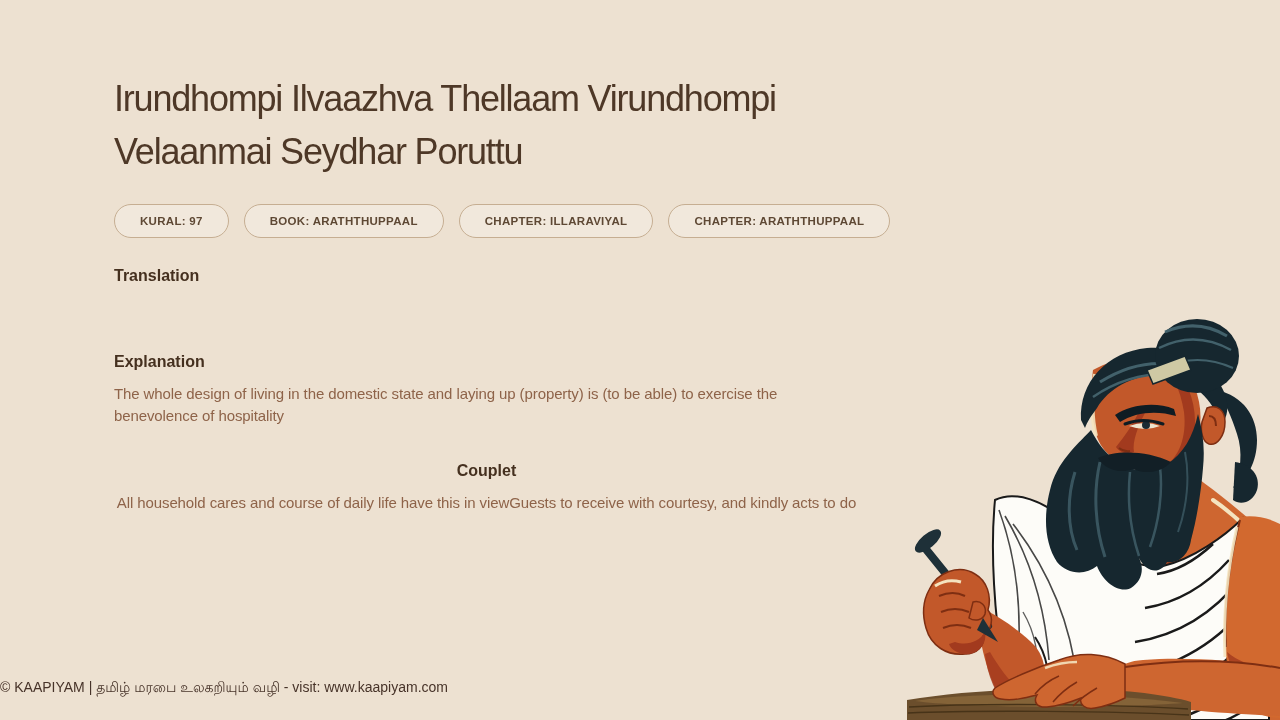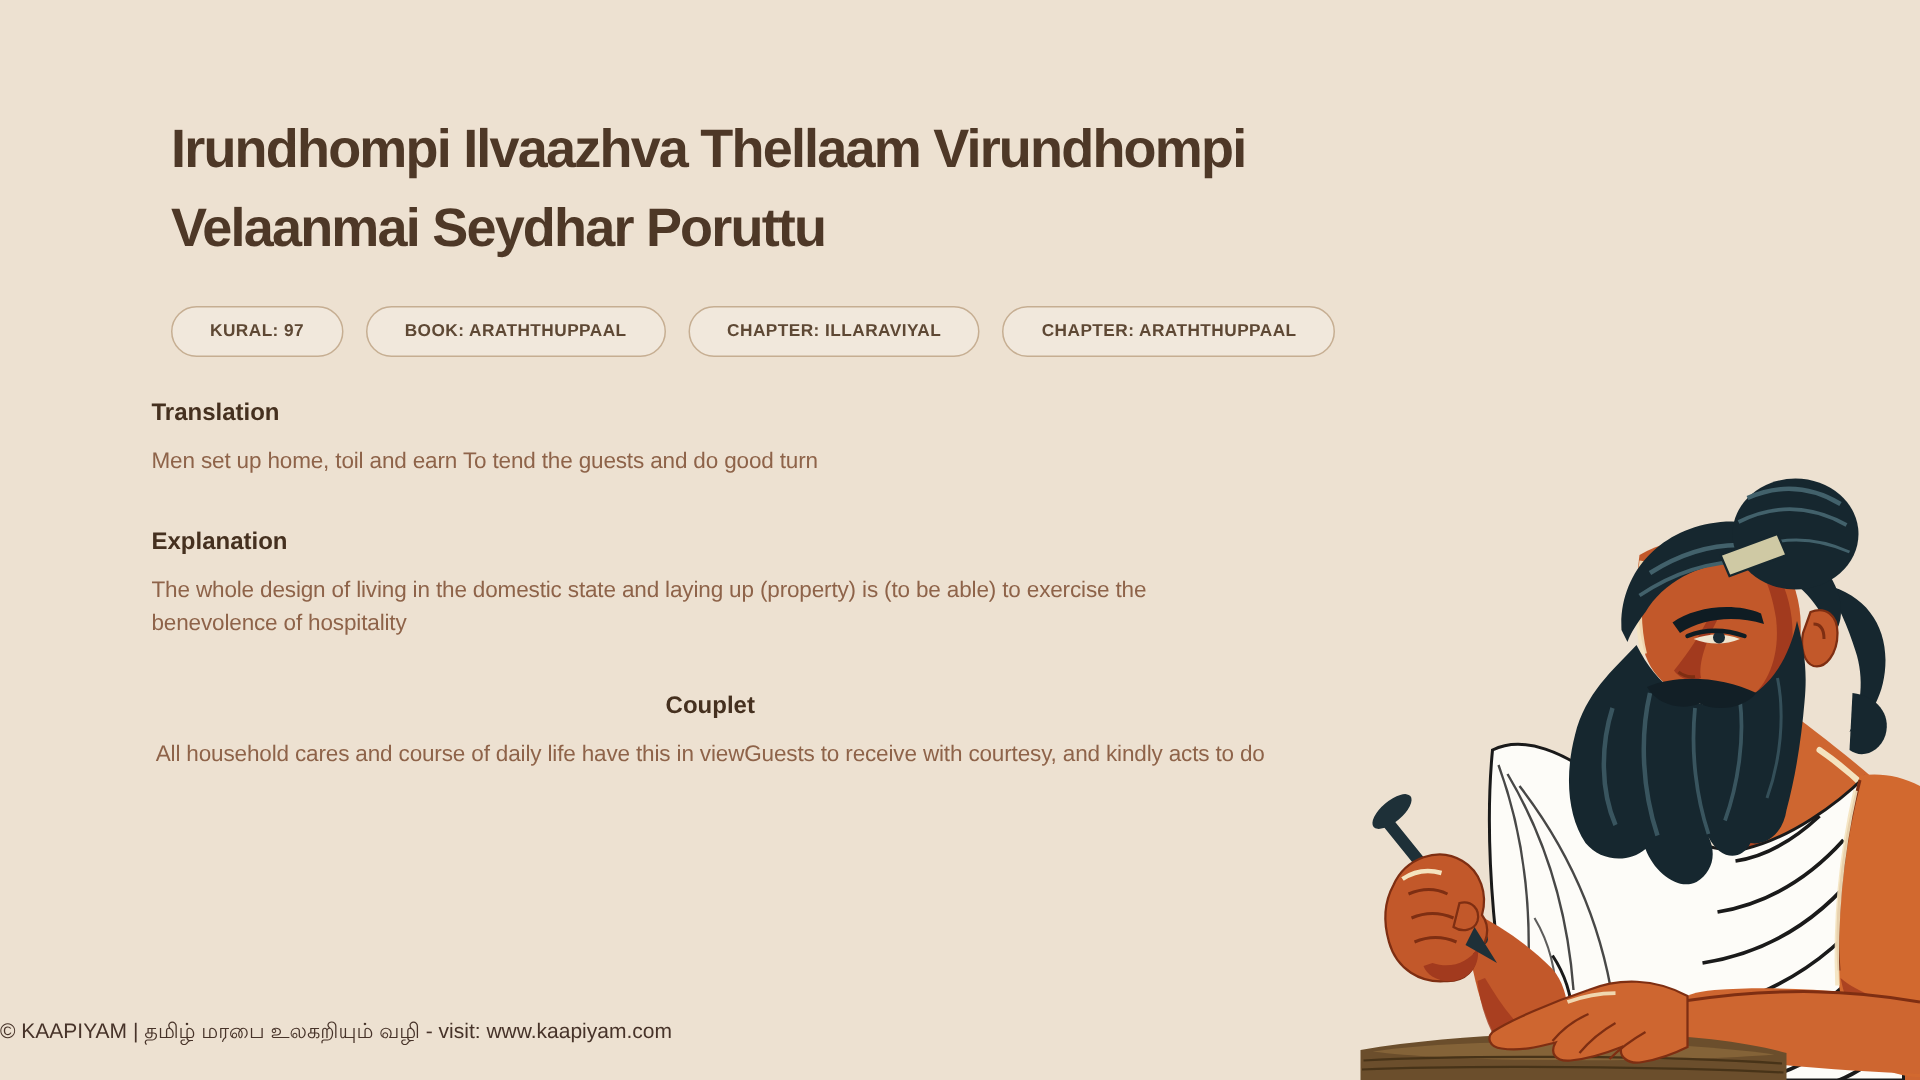--- a/index.html
+++ b/index.html
@@ -5,36 +5,36 @@
   html,body{margin:0;padding:0;}
   #screen{
     position:relative;
     width:1280px;height:720px;
     overflow:hidden;
     background:var(--bg,#EDE1D1);
     font-family:"Liberation Sans", sans-serif;
   }
   .title{
     position:absolute;left:114px;top:72px;width:790px;
-    font-size:36px;font-weight:700;letter-spacing:-1.2px;
+    font-size:36px;font-weight:400;letter-spacing:-1.2px;
     line-height:53px;color:var(--title,#4E3827);margin:0;
   }
   .badges{
     position:absolute;left:114px;top:204px;
     display:flex;gap:15px;
   }
   .badge{
     height:32px;line-height:32px;padding:0 25px;
     border:1px solid var(--badgeBorder,#C6AE92);
     border-radius:17px;
     background:rgba(255,255,255,0.25);
     font-size:11.5px;font-weight:700;letter-spacing:.3px;
     color:var(--badgeText,#5E4834);white-space:nowrap;
   }
-  .section{position:absolute;left:101px;width:745px;}
+  .section{position:absolute;left:114px;width:745px;}
   .section h3{
     margin:0 0 12px 0;font-size:16px;font-weight:700;
     color:var(--heading,#45301F);
   }
   .section p{
     margin:0;font-size:15px;line-height:22px;letter-spacing:-.1px;
     color:var(--body,#8E6349);
   }
   .sec-translation{top:267px;}
   .sec-explanation{top:353px;}
@@ -57,21 +57,20 @@
 
   <div class="badges">
     <div class="badge">KURAL: 97</div>
     <div class="badge">BOOK: ARATHTHUPPAAL</div>
     <div class="badge">CHAPTER: ILLARAVIYAL</div>
     <div class="badge">CHAPTER: ARATHTHUPPAAL</div>
   </div>
 
   <div class="section sec-translation">
     <h3>Translation</h3>
-    <p>Men set up home, toil and earn To tend the guests and do good turn</p>
   </div>
 
   <div class="section sec-explanation">
     <h3>Explanation</h3>
     <p>The whole design of living in the domestic state and laying up (property) is (to be able) to exercise the benevolence of hospitality</p>
   </div>
 
   <div class="section sec-couplet">
     <h3>Couplet</h3>
     <p>All household cares and course of daily life have this in viewGuests to receive with courtesy, and kindly acts to do</p>

